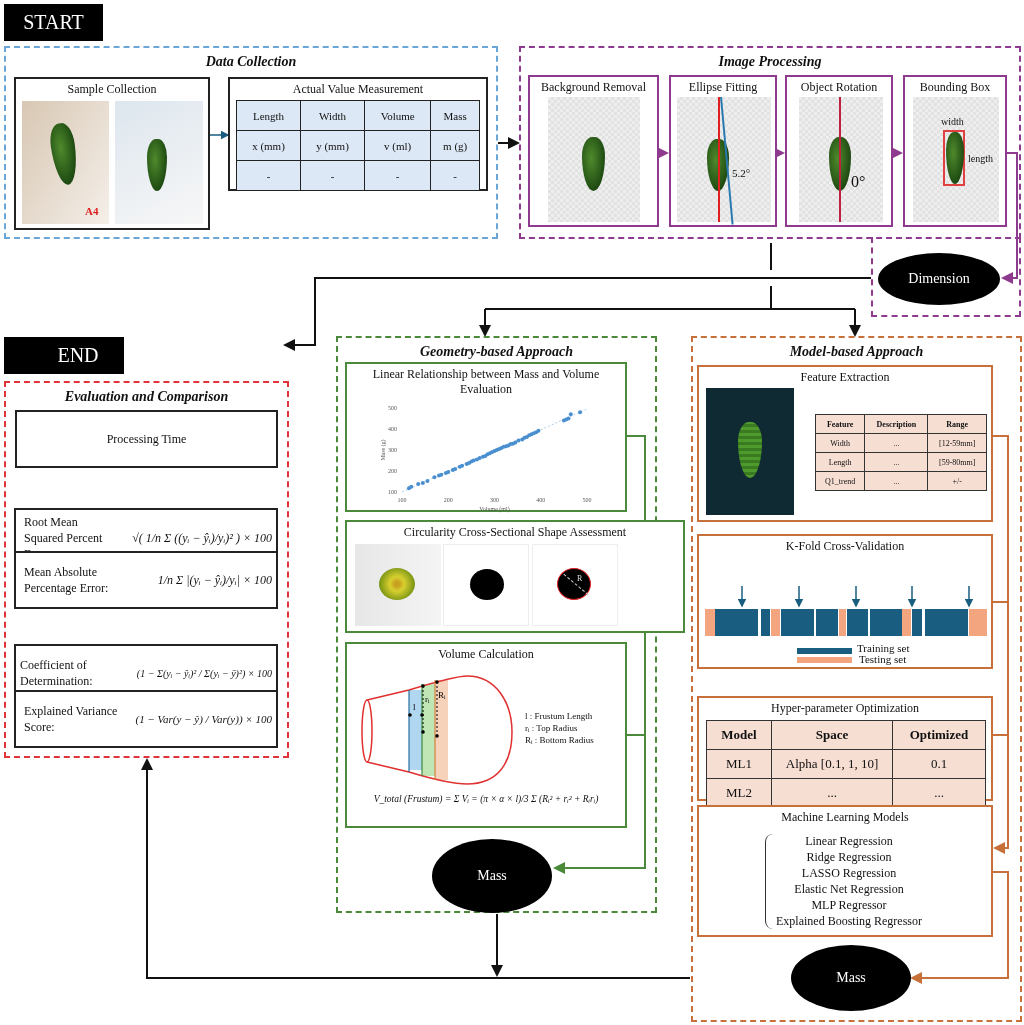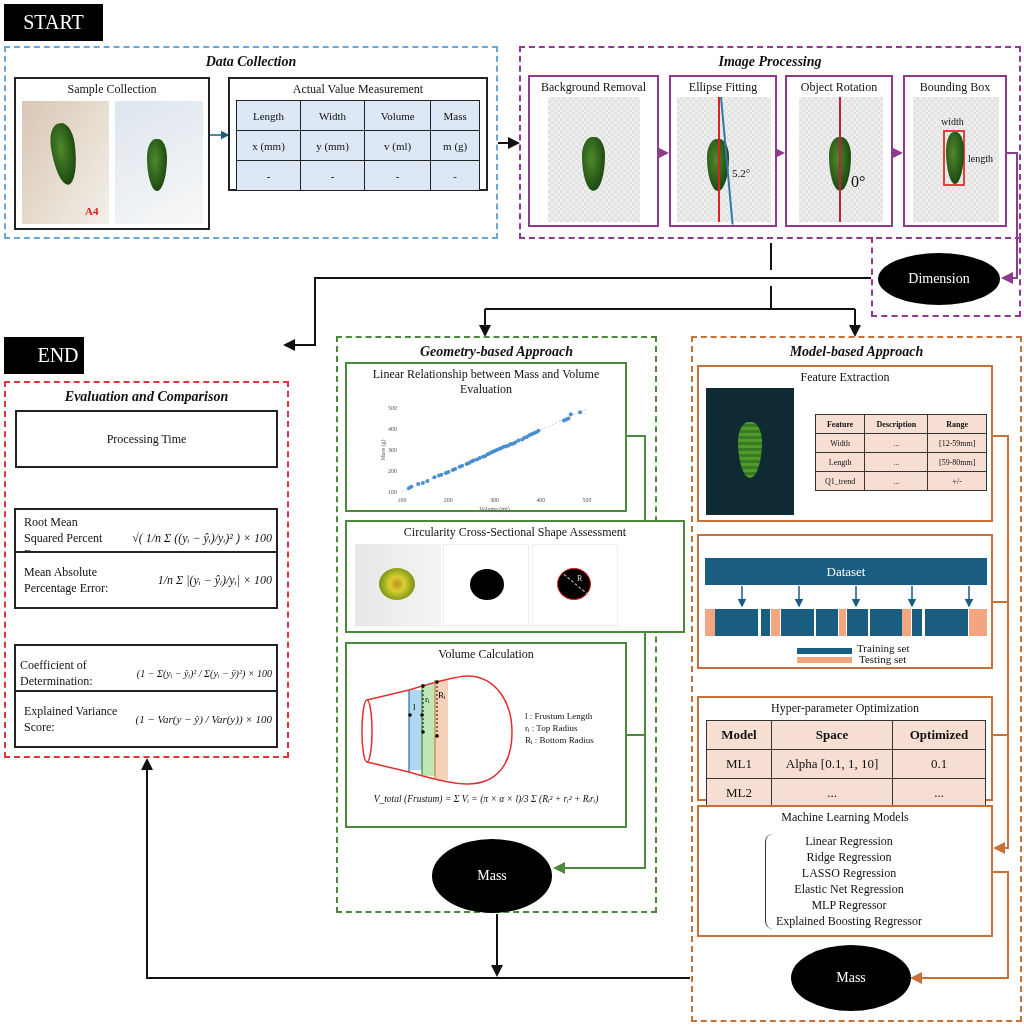--- a/index.html
+++ b/index.html
@@ -149,21 +149,21 @@
   <div class="box-title">Bounding Box</div>
   <div class="abs checker" style="left:8px;top:20px;width:86px;height:125px;">
     <div class="abs" style="left:28px;top:19px;font-size:10px;">width</div>
     <div class="abs" style="left:30px;top:33px;width:22px;height:56px;border:2px solid #e04040;"></div>
     <div class="avo" style="left:33px;top:35px;width:18px;height:52px;"></div>
     <div class="abs" style="left:55px;top:56px;font-size:10px;">length</div>
   </div>
 </div>
 <div class="abs ellipse" style="left:878px;top:253px;width:122px;height:52px;">Dimension</div>
 
-<div class="abs tag" style="left:4px;top:337px;width:80px;height:37px;padding-left:28px;">END</div>
+<div class="abs tag" style="left:4px;top:337px;width:120px;height:37px;padding-left:28px;">END</div>
 
 <div class="abs dash" style="left:4px;top:381px;width:285px;height:377px;border-color:#e0343a;">
   <div class="sec-title" style="top:6px;">Evaluation and Comparison</div>
 </div>
 <div class="abs box" style="left:15px;top:410px;width:263px;height:58px;border-color:#222;display:flex;align-items:center;justify-content:center;font-size:12px;">Processing Time</div>
 <div class="abs box metric" style="left:14px;top:480px;width:264px;height:60px;border-color:#222;padding-left:8px;margin-top:28px;">
   <span class="lbl">Root Mean Squared Percent Error:</span>
   <span class="f">√( 1/n Σ ((yᵢ − ŷᵢ)/yᵢ)² ) × 100</span>
 </div>
 <div class="abs box metric" style="left:14px;top:551px;width:264px;height:58px;border-color:#222;padding-left:8px;">
@@ -324,21 +324,21 @@
     </tr>
     <tr>
       <td>Q1_trend</td>
       <td>...</td>
       <td>+/-</td>
     </tr>
   </tbody>
     </table>
 </div>
 <div class="abs box" style="left:697px;top:534px;width:296px;height:135px;border-color:#c8703a;">
-  <div class="abs" style="left:6px;top:22px;width:282px;height:27px;background:#195e80;color:#fff;font-size:13px;display:flex;align-items:center;justify-content:center;">Dataset</div>
+  <div class="box-title">K-Fold Cross-Validation</div>
   <svg id="kfold" width="296" height="135">
       <rect x="6" y="73" width="10" height="27" fill="#f2a57e"></rect>
       <rect x="16" y="73" width="43" height="27" fill="#195e80"></rect>
       <rect x="62" y="73" width="9" height="27" fill="#195e80"></rect>
       <rect x="72" y="73" width="9" height="27" fill="#f2a57e"></rect>
       <rect x="82" y="73" width="33" height="27" fill="#195e80"></rect>
       <rect x="117" y="73" width="22" height="27" fill="#195e80"></rect>
       <rect x="140" y="73" width="7" height="27" fill="#f2a57e"></rect>
       <rect x="148" y="73" width="21" height="27" fill="#195e80"></rect>
       <rect x="171" y="73" width="32" height="27" fill="#195e80"></rect>

